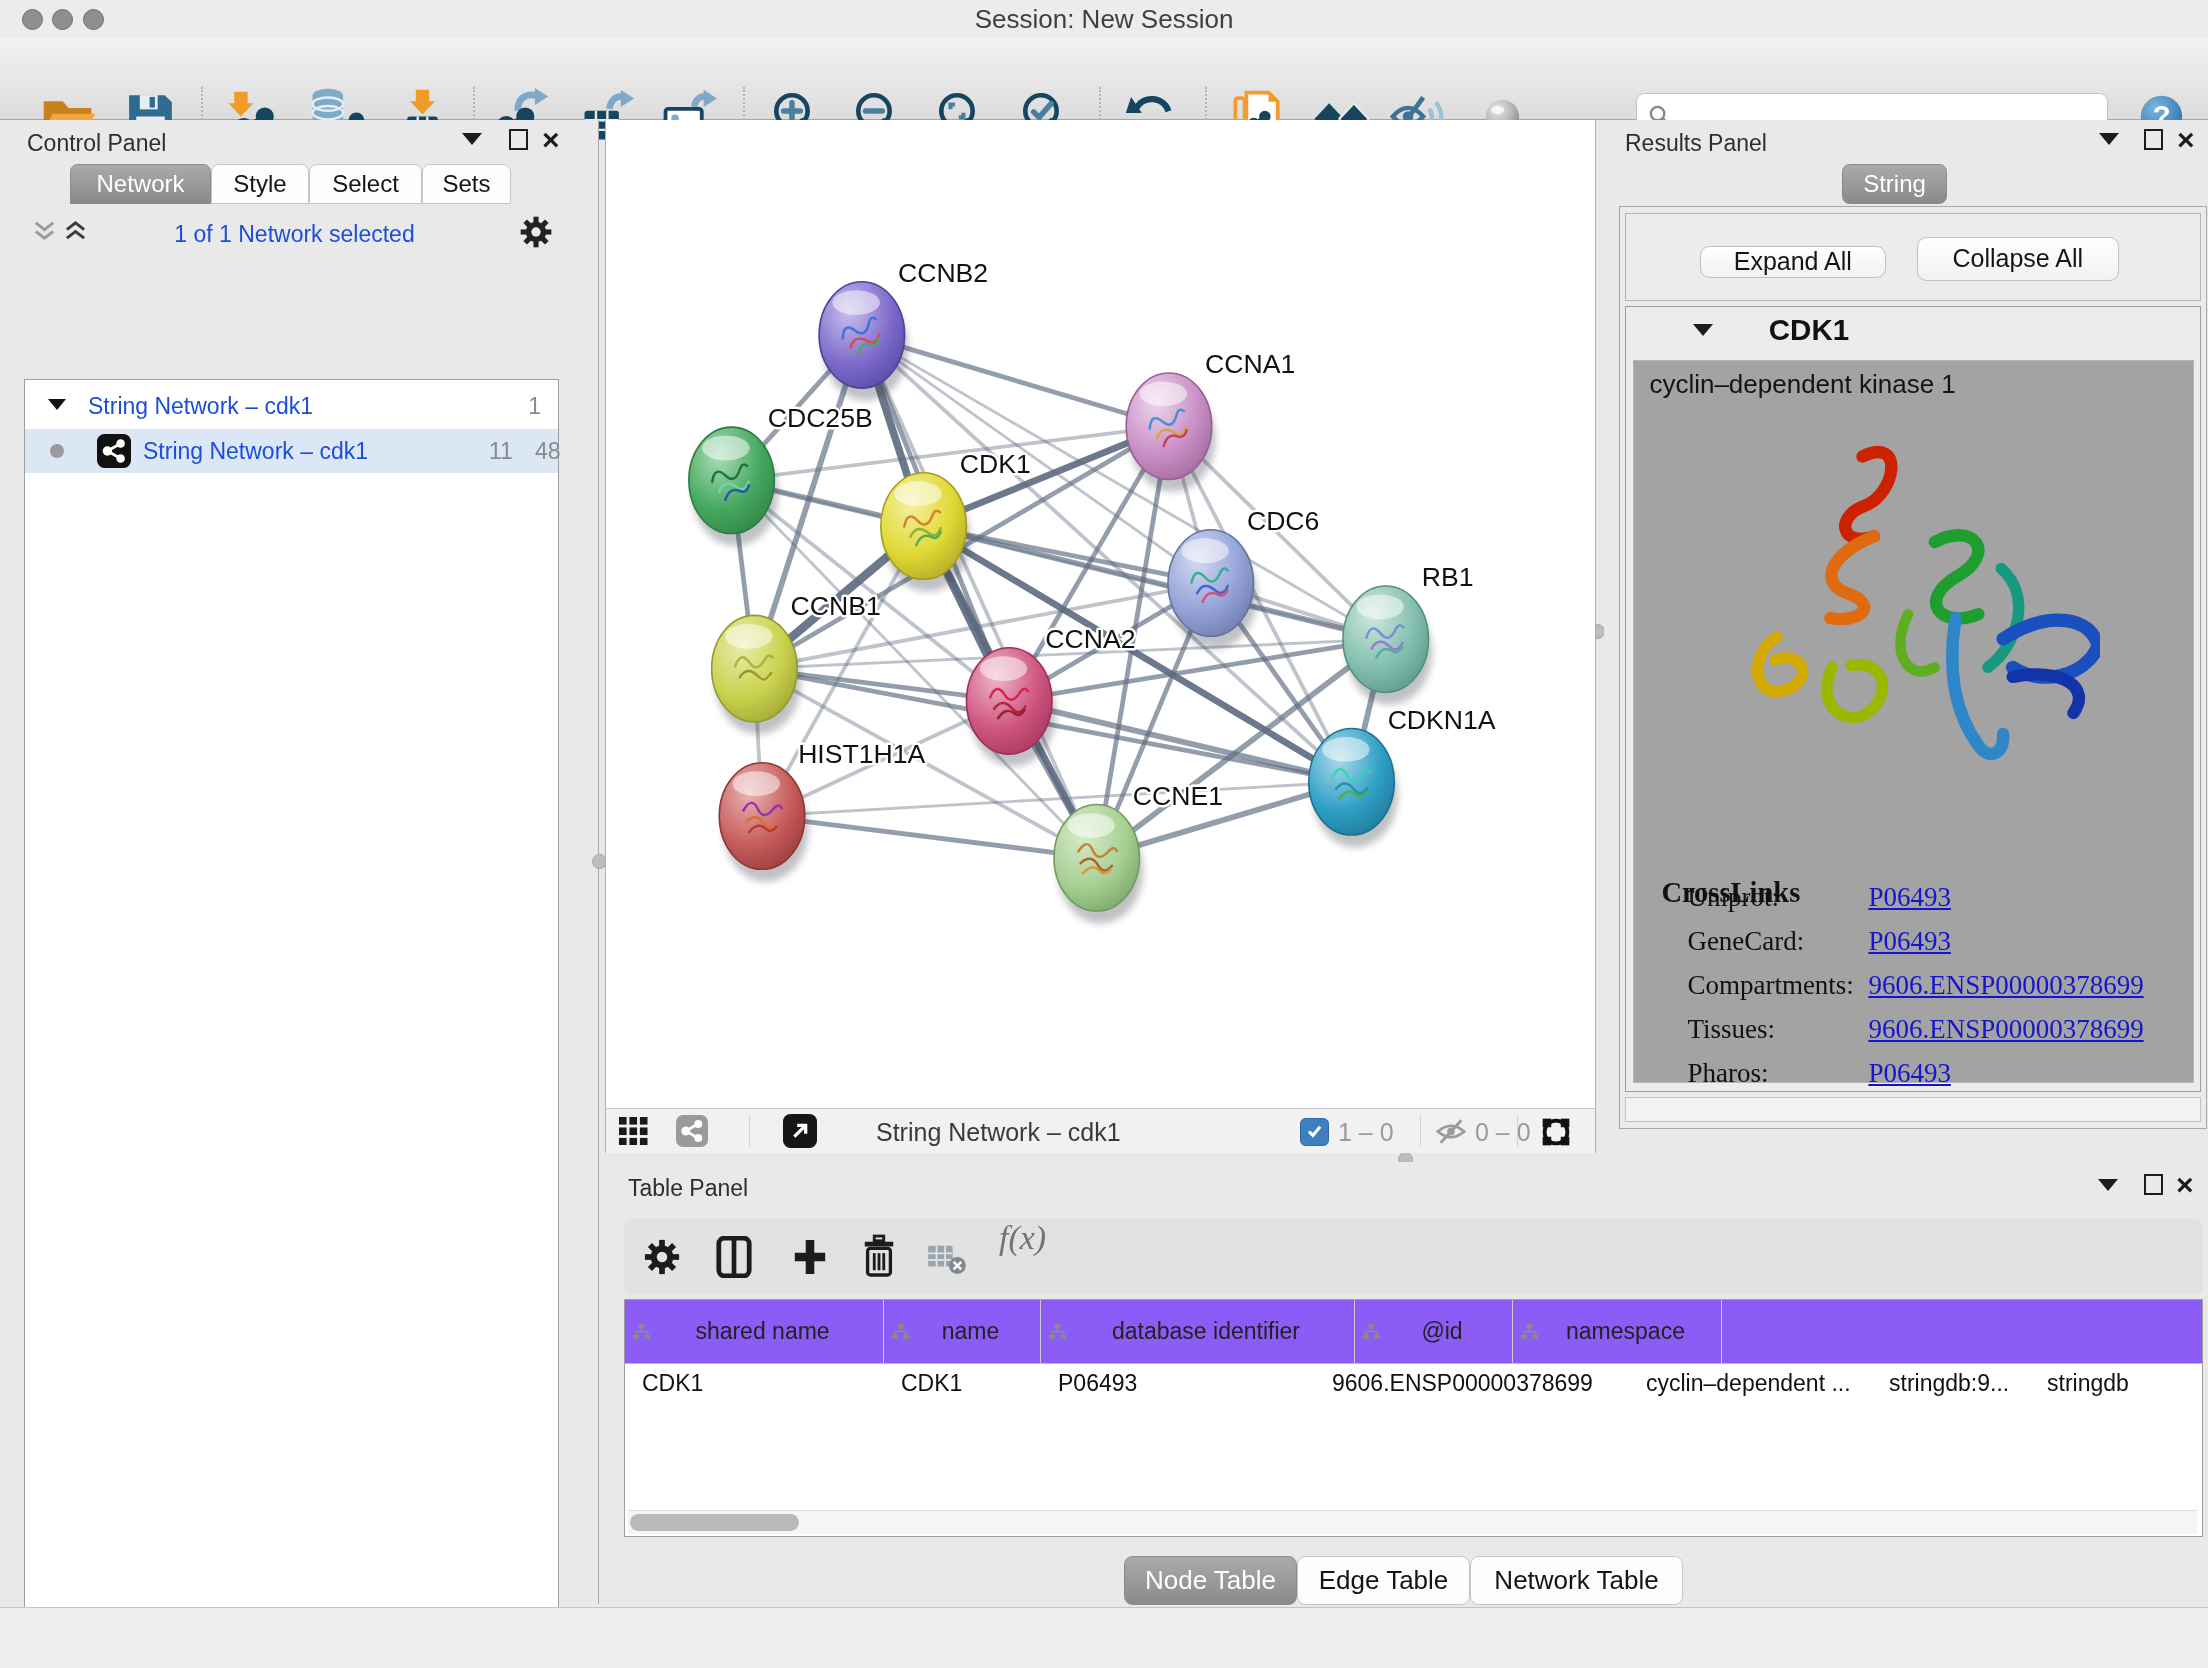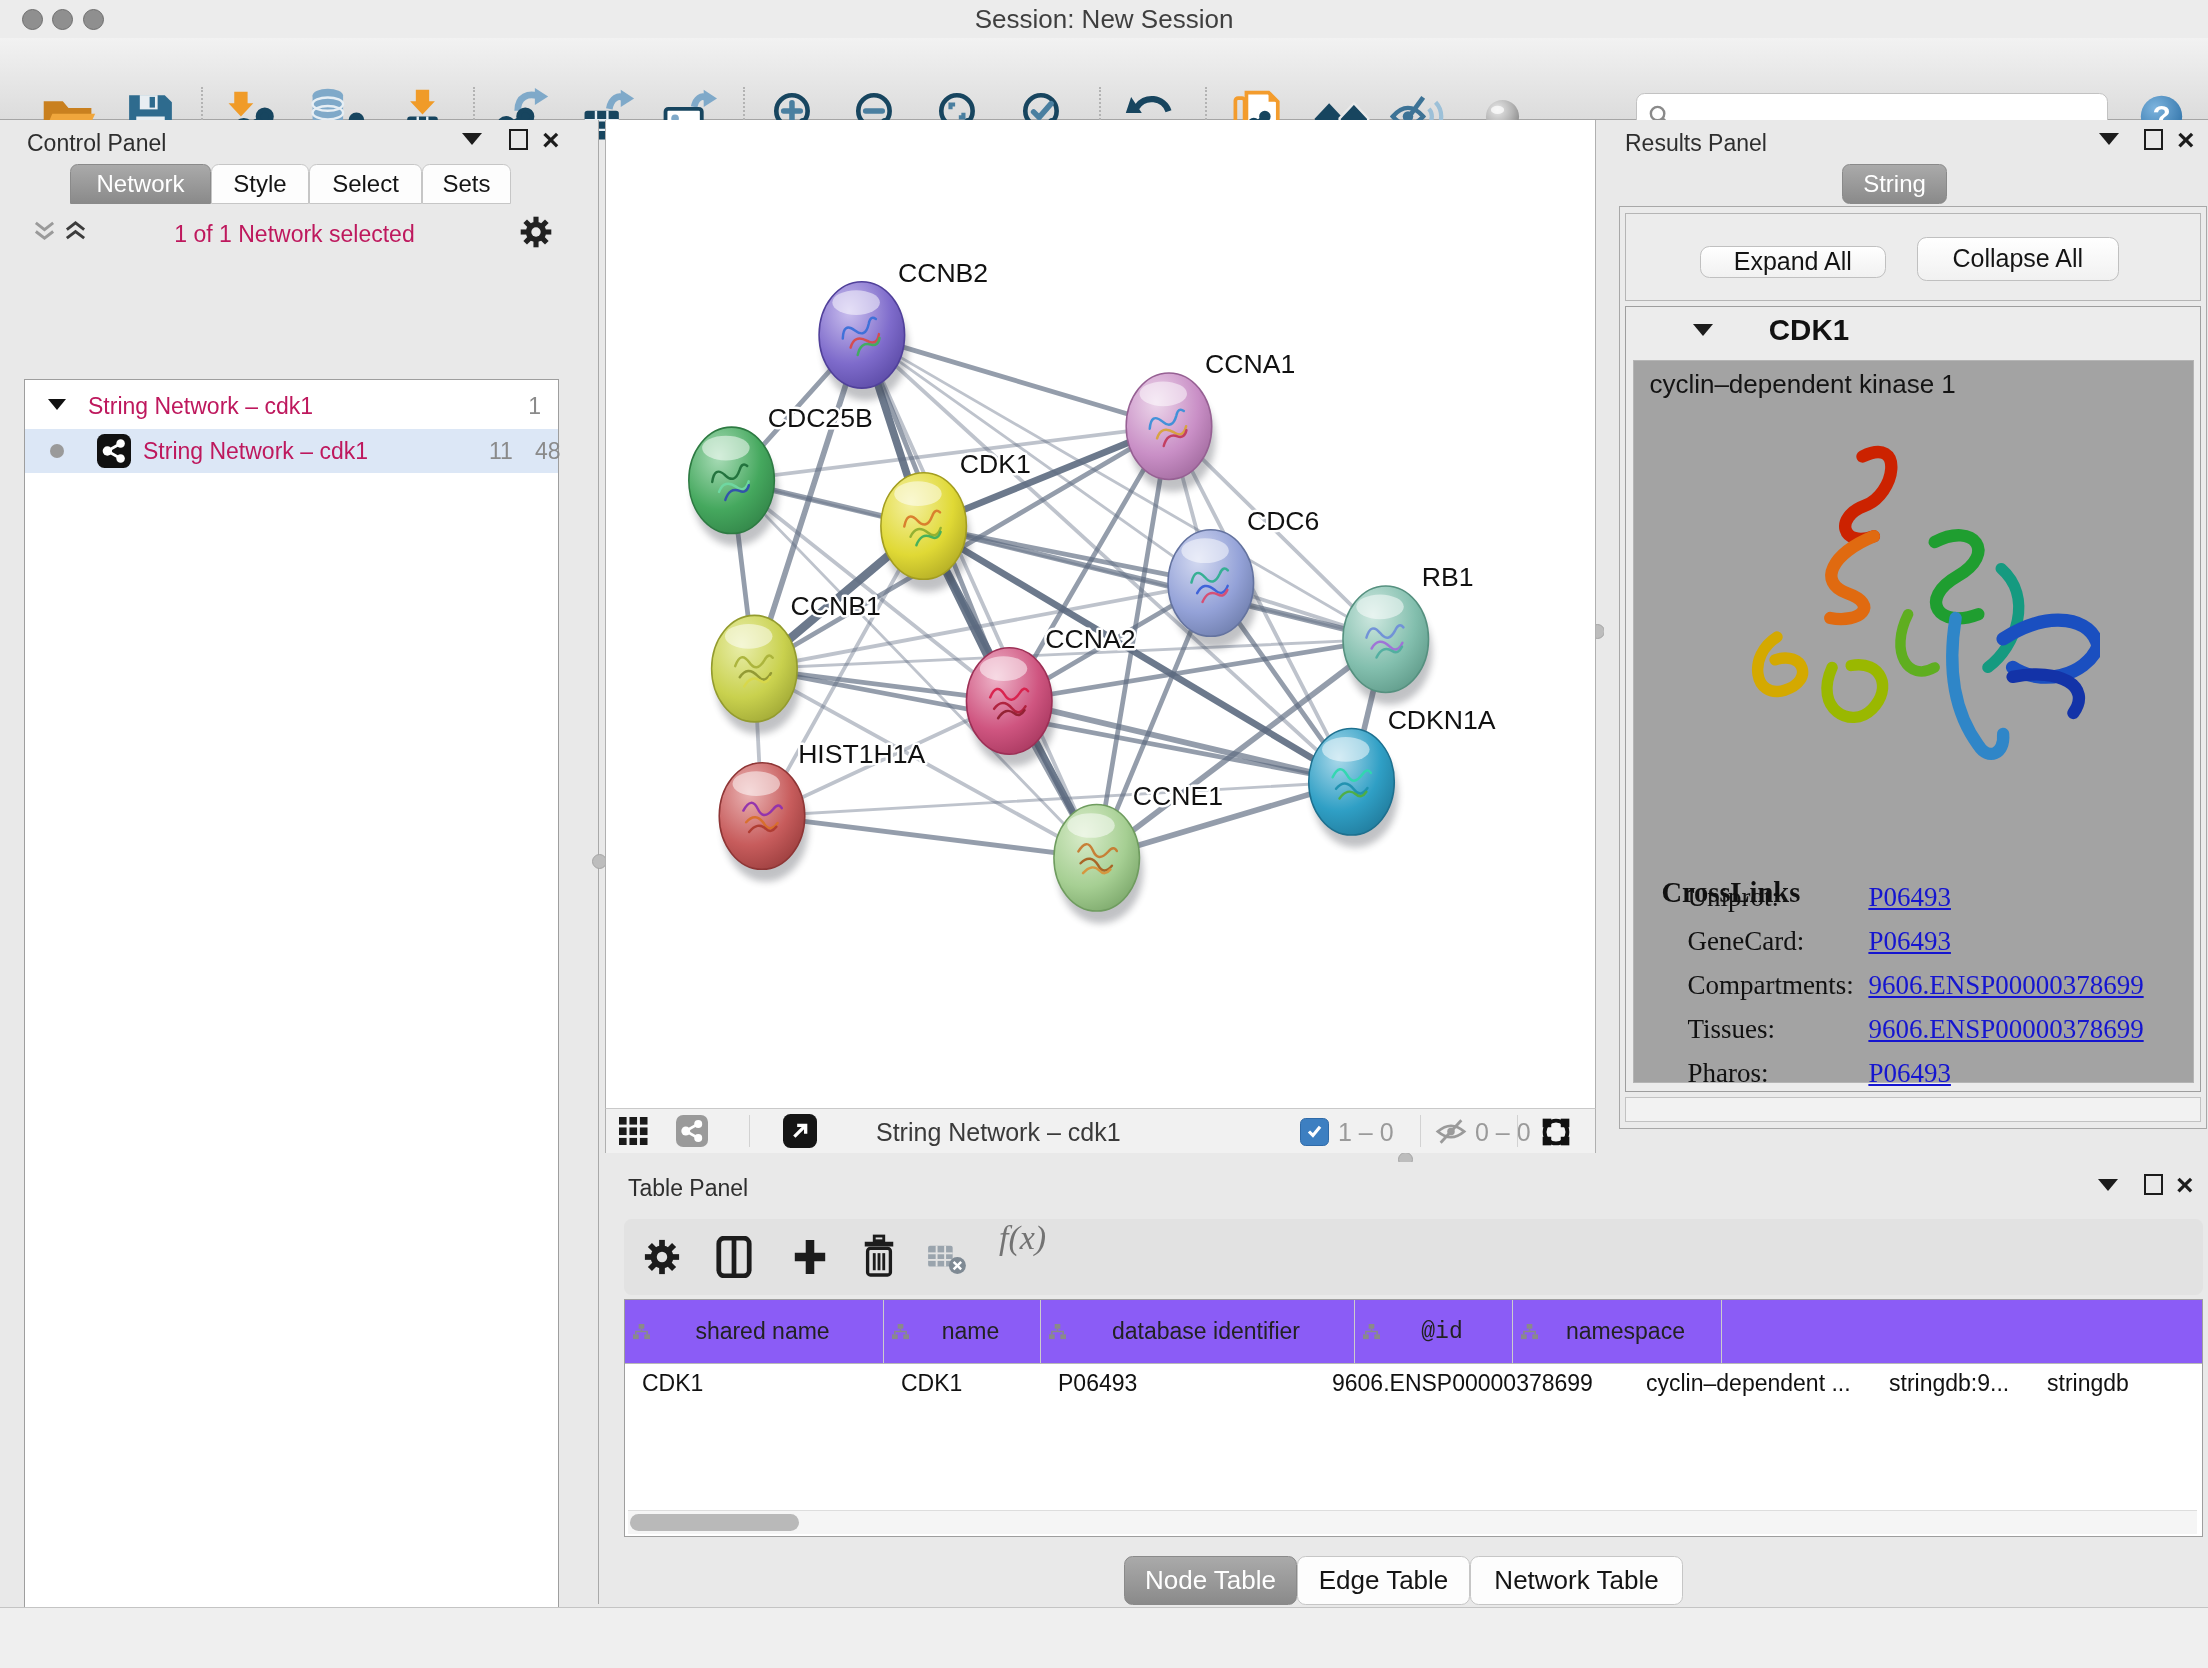--- a/index.html
+++ b/index.html
@@ -18,21 +18,21 @@
   .searchbox input{border:none;outline:none;font-size:23px;flex:1;background:transparent;font-family:"Liberation Sans",sans-serif;}
   
   .phead-title{font-size:23px;color:#2e2e2e;}
   .pc-tri{width:0;height:0;border-left:10.5px solid transparent;border-right:10.5px solid transparent;border-top:12.4px solid #1c1c1c;}
   .pc-float{width:19px;height:21px;border:2.9px solid #1c1c1c;box-sizing:border-box;background:transparent;}
   .pc-close{font-size:30px;font-weight:bold;color:#1c1c1c;line-height:23px;}
   .tab{height:40px;box-sizing:border-box;border:1px solid #c6c6c6;background:#fdfdfd;color:#141414;font-size:24px;display:flex;align-items:center;justify-content:center;border-radius:7.6px 7.6px 0 0;}
   .tab.sel{background:linear-gradient(#aaaaaa,#8a8a8a);color:#fff;border-color:#8a8a8a;}
   
   .cp-listbox{left:24px;top:259px;width:535px;height:1313px;background:#fff;border:1.9px solid #9e9e9e;box-sizing:border-box;}
-  .row-label{font-size:23px;color:#be185d;}
+  .row-label{font-size:23px;color:#1d4ed8;}
   .row-count{font-size:23px;color:#8a8a8a;}
   
   .canvas{left:605px;top:120px;width:991px;height:988px;background:#fff;border-left:1px solid #b0b0b0;border-right:1px solid #b0b0b0;box-sizing:border-box;}
   .netbar{left:605px;top:1108px;width:991px;height:45px;background:#f1f1f1;border-top:1px solid #c9c9c9;border-left:1px solid #b0b0b0;border-right:1px solid #b0b0b0;box-sizing:border-box;}
   .nb-sep{top:1114px;height:33px;width:0;border-left:1.9px solid #d2d2d2;}
   .nb-txt{font-size:25px;color:#3a3a3a;}
   .nb-gray{font-size:25px;color:#9a9a9a;}
   .chk{left:1299px;top:1117px;width:28.5px;height:28.5px;background:#3d7fc1;border:1px solid #2f6aa8;border-radius:5.7px;box-sizing:border-box;display:flex;align-items:center;justify-content:center;}
   .splitdot{width:15px;height:15px;border-radius:50%;background:#bdbdbd;border:1px solid #a5a5a5;box-sizing:border-box;}
   
@@ -790,21 +790,21 @@
           <svg width="17" height="16" viewBox="0 0 18 17">
             <g fill="#8a8a8a">
               <rect x="6" y="0" width="6" height="5"></rect>
               <rect x="0" y="11" width="6" height="5"></rect>
               <rect x="12" y="11" width="6" height="5"></rect>
             </g>
             <path d="M9 5 V8 M3 11 V8 H15 V11" stroke="#8a8a8a" stroke-width="1.6" fill="none"></path>
           </svg>
           <span class="lbl">database identifier</span>
         </div>
-        <div class="th" style="width: 158px; flex: 0 0 158px; font-family: Liberation Mono, monospace;">
+        <div class="th" style="width: 158px; flex: 0 0 158px;">
           <svg width="17" height="16" viewBox="0 0 18 17">
             <g fill="#8a8a8a">
               <rect x="6" y="0" width="6" height="5"></rect>
               <rect x="0" y="11" width="6" height="5"></rect>
               <rect x="12" y="11" width="6" height="5"></rect>
             </g>
             <path d="M9 5 V8 M3 11 V8 H15 V11" stroke="#8a8a8a" stroke-width="1.6" fill="none"></path>
           </svg>
           <span class="lbl">@id</span>
         </div>

